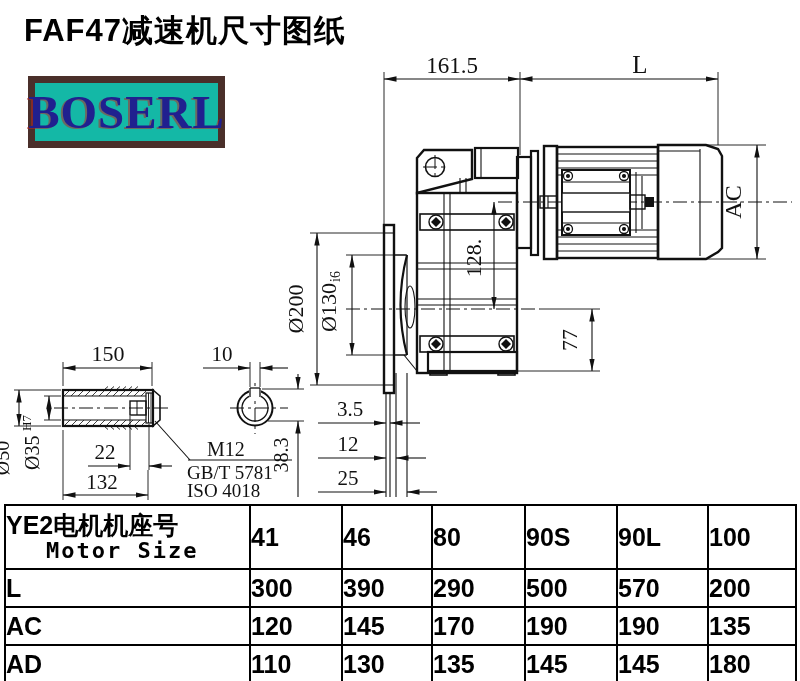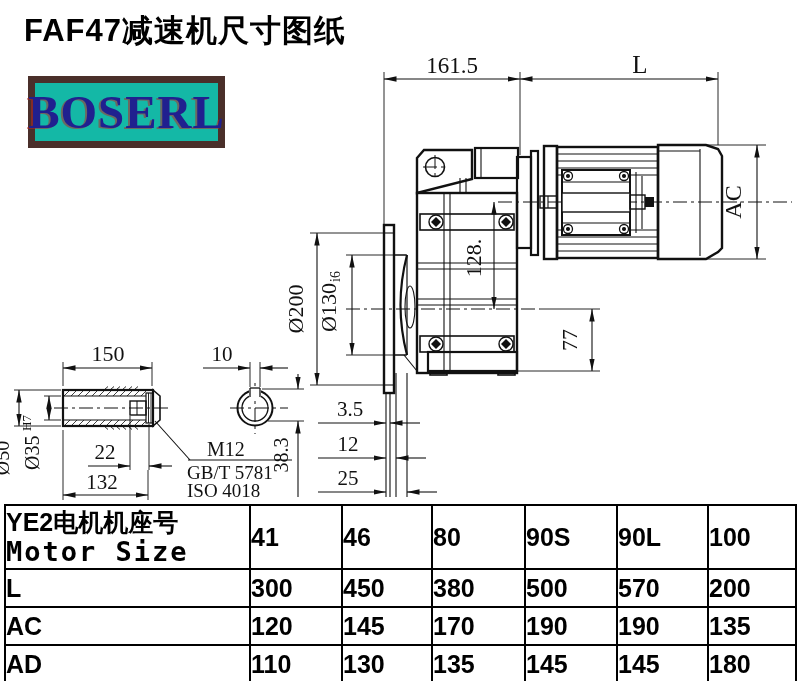--- a/index.html
+++ b/index.html
@@ -14,22 +14,22 @@
              text-shadow:-2px 1px 0 rgba(180,40,40,0.55);}
   svg.drawing{position:absolute;left:0;top:0;}
   svg text{font-family:"Liberation Serif",serif;fill:#111;}
   .size-table{position:absolute;left:4px;top:504px;width:791px;border-collapse:collapse;
               table-layout:fixed;}
   .size-table td{border:2.5px solid #000;text-align:left;vertical-align:middle;
                  padding:0;font-size:25px;font-weight:700;overflow:hidden;}
   .size-table tr.hdr td{height:62px;}
   .size-table tr.datarow td{height:36px;}
   .hdr-zh{font-size:25px;font-weight:700;line-height:1.15;}
-  .hdr-en{font-family:"DejaVu Sans Mono",monospace;font-size:27px;font-weight:700;
-          letter-spacing:2px;line-height:1.1;}
+  .hdr-en{font-family:"DejaVu Sans Mono",monospace;font-size:22px;font-weight:700;
+          letter-spacing:2px;line-height:1.1;padding-left:40px;}
 </style>
 </head>
 <body>
 
 <div class="page">
 
   <svg class="drawing" width="800" height="504" viewBox="0 0 800 504">
     <defs>
       <marker id="ah" markerUnits="userSpaceOnUse" markerWidth="13" markerHeight="8" refX="12.5" refY="4" orient="auto">
         <path d="M12.5,4 L0,1.3 L0,6.7 Z" fill="#111"></path>
@@ -333,22 +333,22 @@
         <td>41</td>
         <td>46</td>
         <td>80</td>
         <td>90S</td>
         <td>90L</td>
         <td>100</td>
       </tr>
       <tr class="datarow">
         <td>L</td>
         <td>300</td>
-        <td>450</td>
-        <td>380</td>
+        <td>390</td>
+        <td>290</td>
         <td>500</td>
         <td>570</td>
         <td>200</td>
       </tr>
       <tr class="datarow">
         <td>AC</td>
         <td>120</td>
         <td>145</td>
         <td>170</td>
         <td>190</td>

